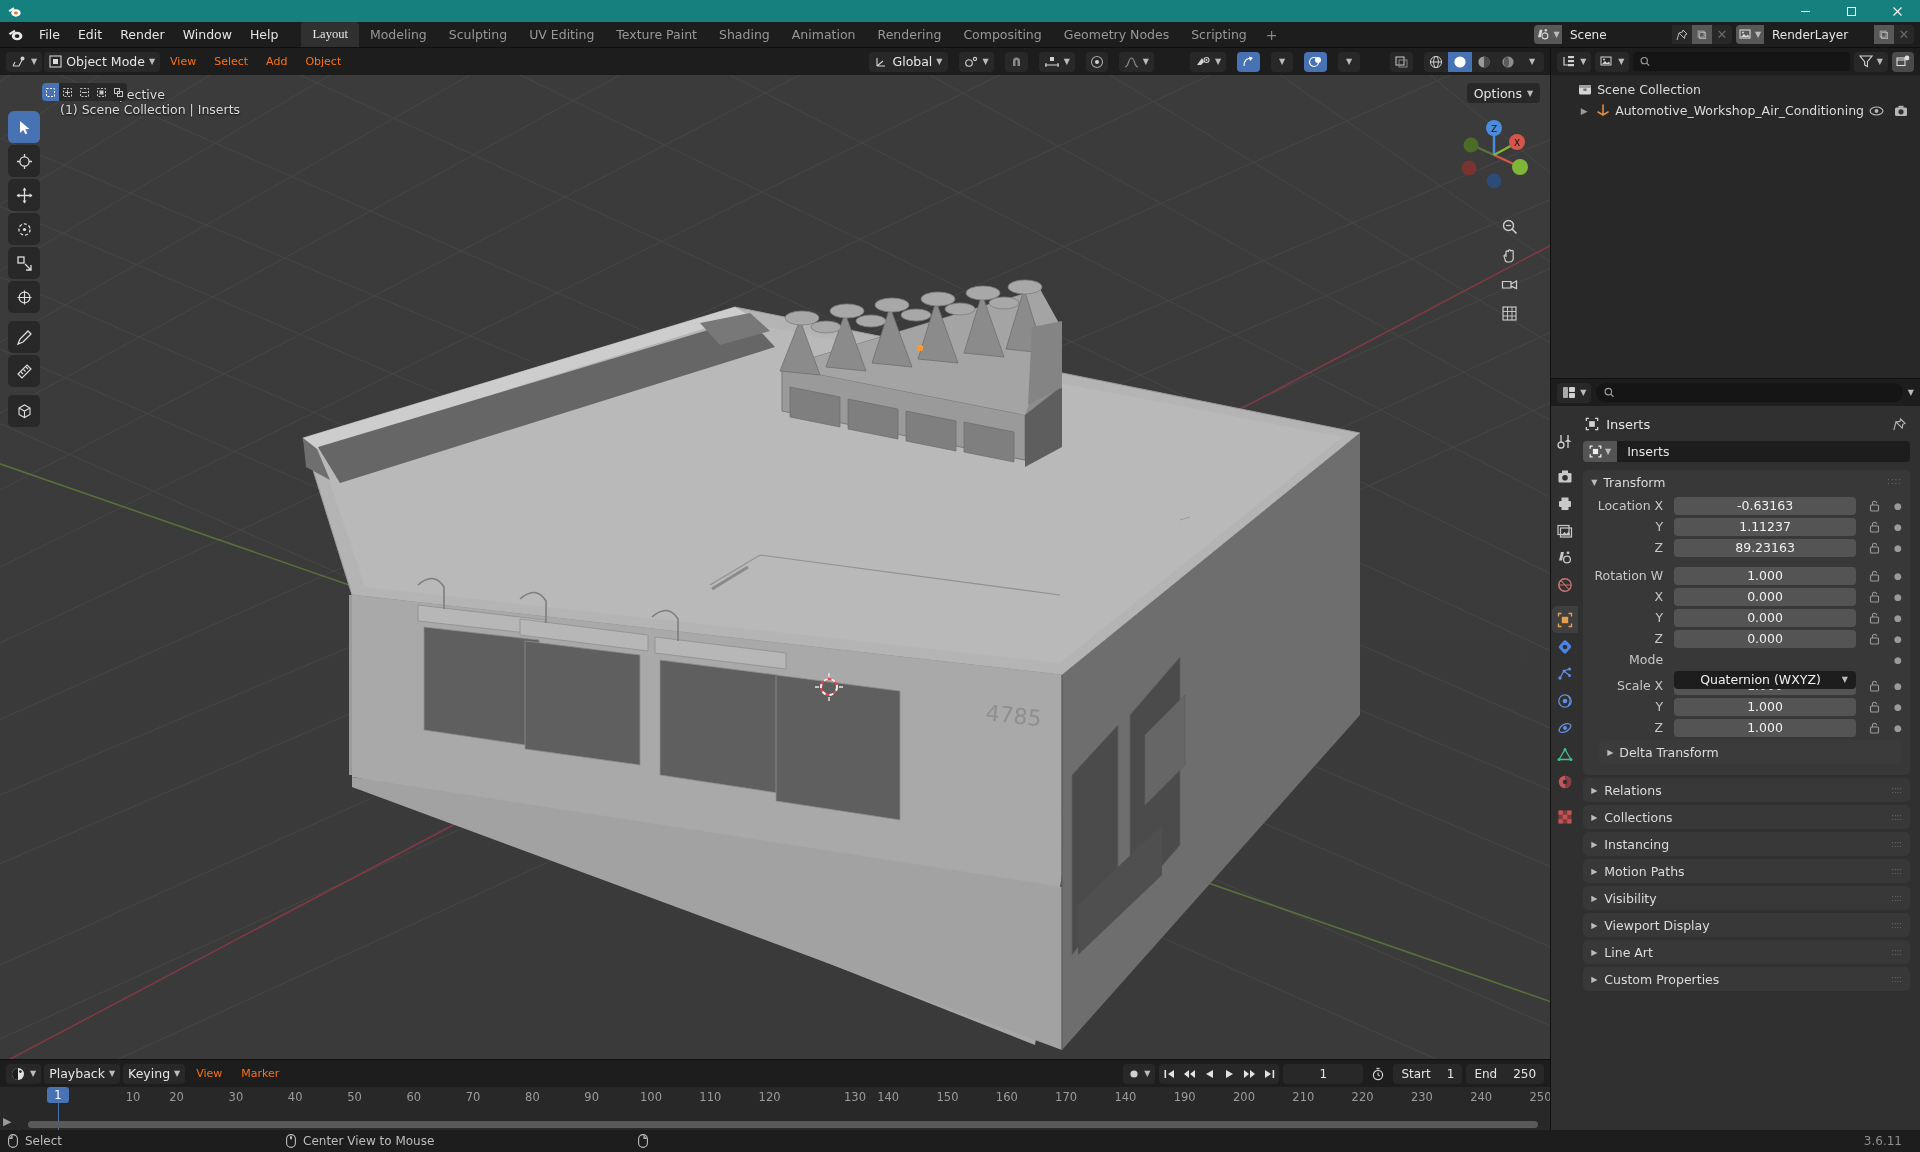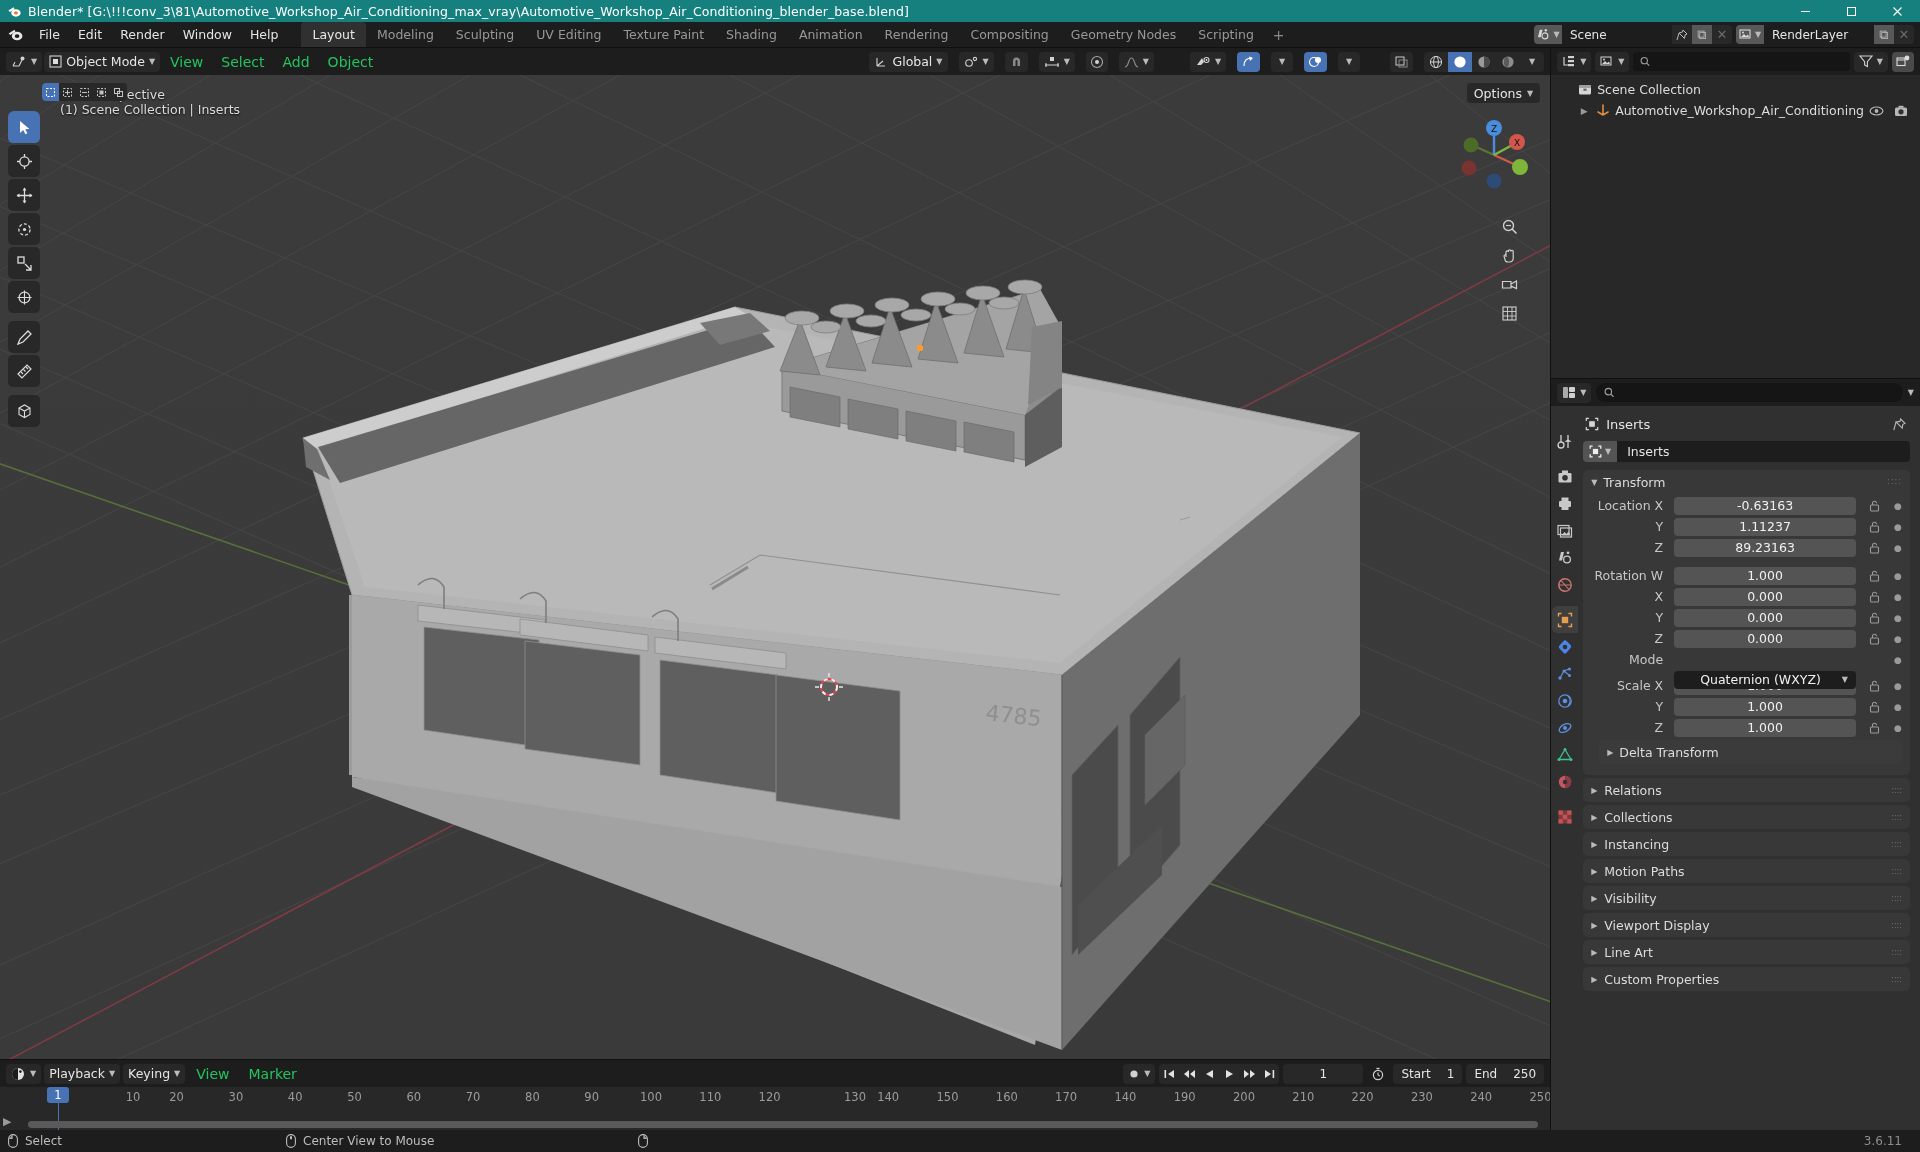--- a/index.html
+++ b/index.html
@@ -32,21 +32,21 @@
   .blender-logo { width: 30px; display:flex; align-items:center; justify-content:center; }
   .menu-item {
     display:flex; align-items:center; padding: 0 9px; font-size: 12.5px; color:#e5e5e5;
     cursor: default; white-space: nowrap;
   }
   .ws-tabs { display:flex; align-items:stretch; margin-left: 14px; }
   .ws-tab {
     display:flex; align-items:center; padding: 0 11px; font-size:12.5px; color:#989898;
     white-space:nowrap; position: relative;
   }
-  .ws-tab.active { background:#303030; color:#e8e8e8; border-radius: 4px 4px 0 0; }
+  .ws-tab.active { background:#303030; color:#e8e8e8; border-radius: 4px 4px 0 0; font-family: Liberation Serif, serif; }
   .ws-add { display:flex; align-items:center; padding: 0 8px; color:#8b8b8b; font-size: 14px; }
   .topbar-right { margin-left:auto; display:flex; align-items:center; gap:4px; padding-right:6px; }
   .id-block { display:flex; align-items:center; height:19px; background:#282828; border-radius:4px; overflow:hidden; }
   .id-icon { width:28px; height:19px; display:flex; align-items:center; justify-content:center; background:#585858; }
   .id-name { padding:0 10px 0 8px; font-size:12px; min-width:110px; background:#1d1d1d; height:19px; display:flex; align-items:center;}
   .id-btn { width:20px; height:19px; display:flex; align-items:center; justify-content:center; color:#bdbdbd; }
   .id-btn.alt { background:#585858; }
   .id-btn.dim { color:#6a6a6a; }
 
   
@@ -57,21 +57,21 @@
   
   .viewport { position:relative; flex:1 1 auto; background:#393939; overflow:hidden; }
   .vp-header {
     height: 27px; background:#1d1d1d; display:flex; align-items:center; padding: 0 6px; gap:2px;
     position:relative; z-index: 20;
   }
   .vp-dd { display:flex; align-items:center; height:20px; background:#282828; border-radius:4px; padding:0 5px; gap:4px; font-size:12.5px; }
   .vp-btn { display:flex; align-items:center; justify-content:center; height:20px; min-width:22px; background:#282828; border-radius:4px; padding:0 4px;}
   .vp-btn.on { background:#4772b3; }
   .vp-btn.flat { background:transparent; }
-  .vp-menu { padding: 0 8px; font-size:14px; color:#22c55e; height:20px; display:flex; align-items:center;}
+  .vp-menu { padding: 0 8px; font-size:11px; color:#f97316; height:20px; display:flex; align-items:center;}
   .seg { display:flex; background:#282828; border-radius:4px; overflow:hidden; height:20px; }
   .seg > div { display:flex; align-items:center; justify-content:center; width:24px; height:20px; }
   .seg > div.on { background:#4772b3; }
   .chev { font-size:8px; color:#bbb; }
 
   .vp-canvas { position:absolute; left:0; right:0; top:27px; bottom:0; overflow:hidden; }
   .vp-overlay-text { position:absolute; left:60px; top:12px; font-size:12.5px; color:#dcdcdc; line-height:15px; text-shadow: 0 1px 2px rgba(0,0,0,.8); }
   .vp-opts {
     position:absolute; right:10px; top:8px; display:flex; align-items:center; gap:5px;
     background:#282828; border-radius:4px; height:20px; padding: 0 7px; font-size:12.5px;
@@ -161,21 +161,20 @@
 <div id="app">
 
   <div class="titlebar">
     <div class="tb-icon">
       <svg width="15" height="15" viewBox="0 0 16 16">
         <ellipse cx="9.5" cy="9.5" rx="5" ry="4" fill="#ffffff"></ellipse>
         <ellipse cx="9.5" cy="9.5" rx="2.2" ry="1.8" fill="#f5792a"></ellipse>
         <path d="M1.5 7 L7 3.5 L8 5.5 L3 8.5 Z" fill="#ffffff"></path>
       </svg>
     </div>
-    <div class="tb-text">Blender* [G:\!!!conv_3\81\Automotive_Workshop_Air_Conditioning_max_vray\Automotive_Workshop_Air_Conditioning_blender_base.blend]</div>
     <div class="tb-buttons">
       <div class="tb-btn">
         <svg width="11" height="11" viewBox="0 0 11 11">
             <rect x="1" y="5" width="9" height="1" fill="#fff"></rect>
           </svg>
       </div>
       <div class="tb-btn">
         <svg width="11" height="11" viewBox="0 0 11 11">
             <rect x="1.5" y="1.5" width="8" height="8" fill="none" stroke="#fff" stroke-width="1"></rect>
           </svg>

